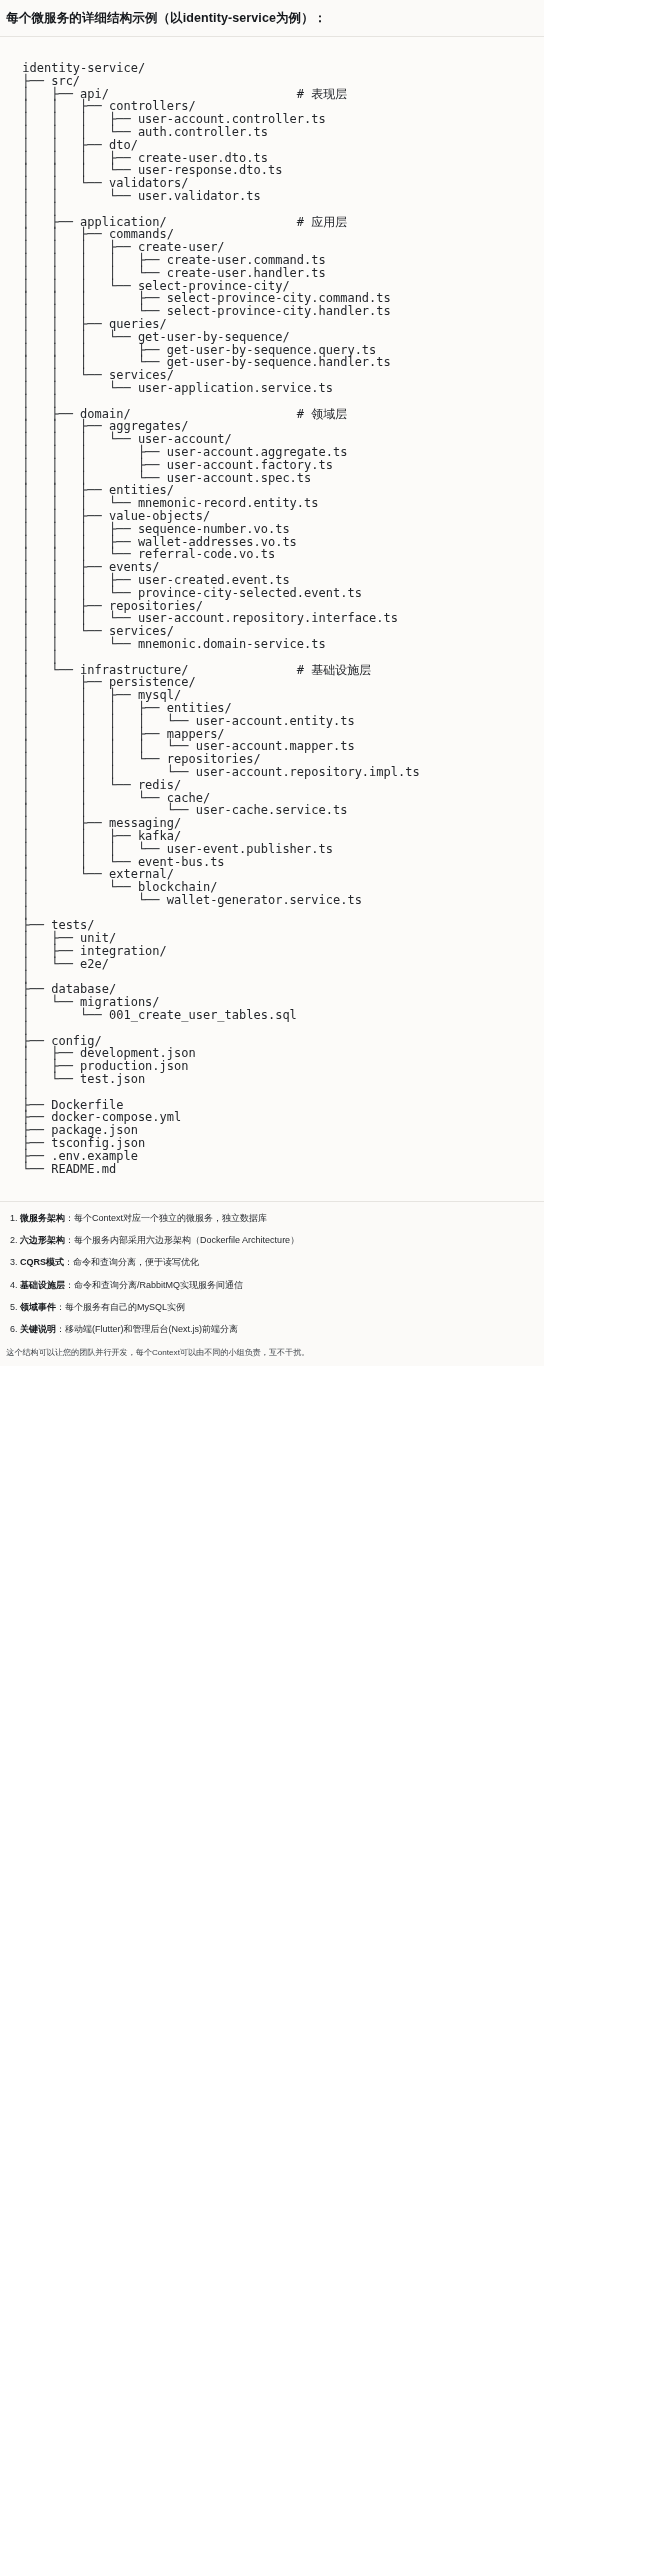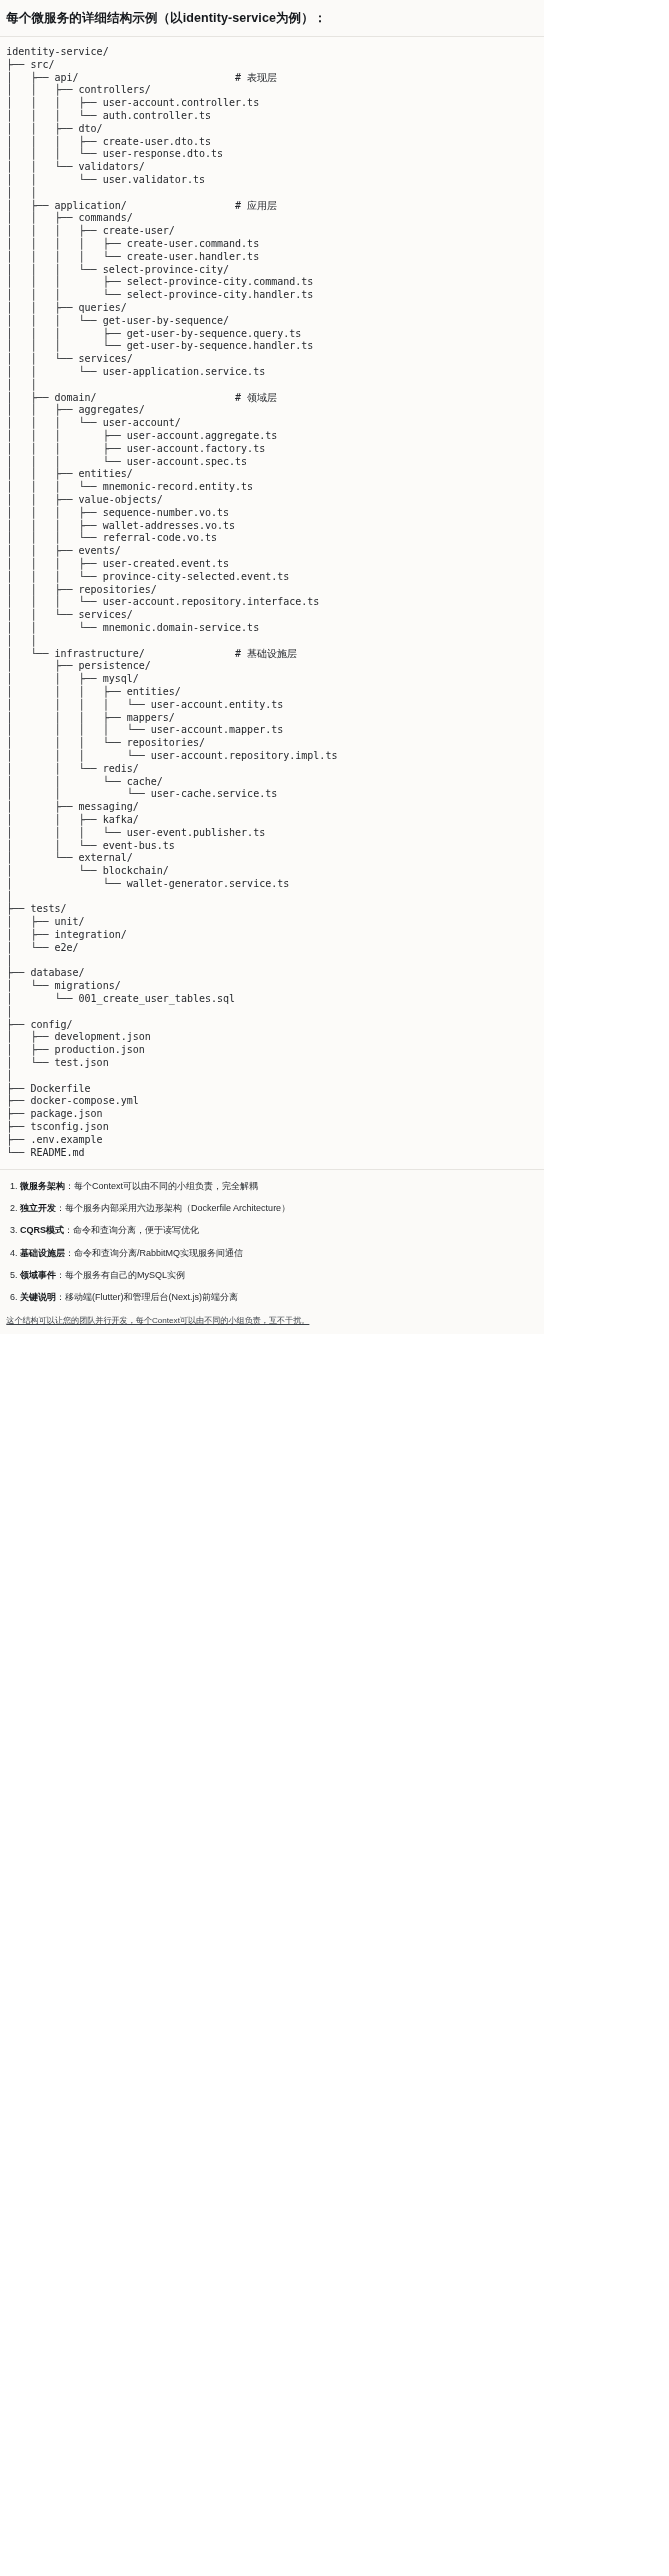--- a/index.html
+++ b/index.html
@@ -34,23 +34,23 @@
     letter-spacing: 0.1px;
   }
 
   
   .tree-block {
     padding: 8.8px 6.3px 10px 6.3px;
     background: #fcfbf9;
     border-bottom: 0.6px solid #e6e4e0;
   }
   pre.tree {
-    margin: 0;
+    margin: 16px;
     font-family: "DejaVu Sans Mono", "Liberation Mono", monospace;
-    font-size: 10px;
+    font-size: 12px;
     line-height: 12.8px;
     color: #23262b;
     white-space: pre;
     letter-spacing: 0px;
     tab-size: 4;
   }
 
   
   .notes-block {
     padding: 10px 6.3px 6.3px 6.3px;
@@ -77,21 +77,20 @@
   ol.notes-list li .lbl {
     font-weight: bold;
     color: #15181c;
     text-align: center;
   }
   .closing {
     margin: 10px 0 0 0;
     font-size: 8.1px;
     line-height: 1.6;
     color: #3a3f45;
-    text-decoration: underline;
   }
 </style>
 </head>
 <body>
 
 <div class="page">
 
   <div class="title-block">
     <div class="title">每个微服务的详细结构示例（以identity-service为例）：</div>
   </div>
@@ -183,24 +182,24 @@
 ├── package.json
 ├── tsconfig.json
 ├── .env.example
 └── README.md</pre>
   </div>
 
   <div class="notes-block">
 
     <ol class="notes-list">
       <li>
-        <span class="lbl">微服务架构</span><span>：</span><span>每个Context可以由不同的小组负责，完全解耦</span>
-      </li>
-      <li>
-        <span class="lbl">独立开发</span><span>：</span><span>每个服务内部采用六边形架构（Dockerfile Architecture）</span>
+        <span class="lbl">微服务架构</span><span>：</span><span>每个Context对应一个独立的微服务，独立数据库</span>
+      </li>
+      <li>
+        <span class="lbl">六边形架构</span><span>：</span><span>每个服务内部采用六边形架构（Dockerfile Architecture）</span>
       </li>
       <li>
         <span class="lbl">CQRS模式</span><span>：</span><span>命令和查询分离，便于读写优化</span>
       </li>
       <li>
         <span class="lbl">基础设施层</span><span>：</span><span>命令和查询分离/RabbitMQ实现服务间通信</span>
       </li>
       <li>
         <span class="lbl">领域事件</span><span>：</span><span>每个服务有自己的MySQL实例</span>
       </li>

